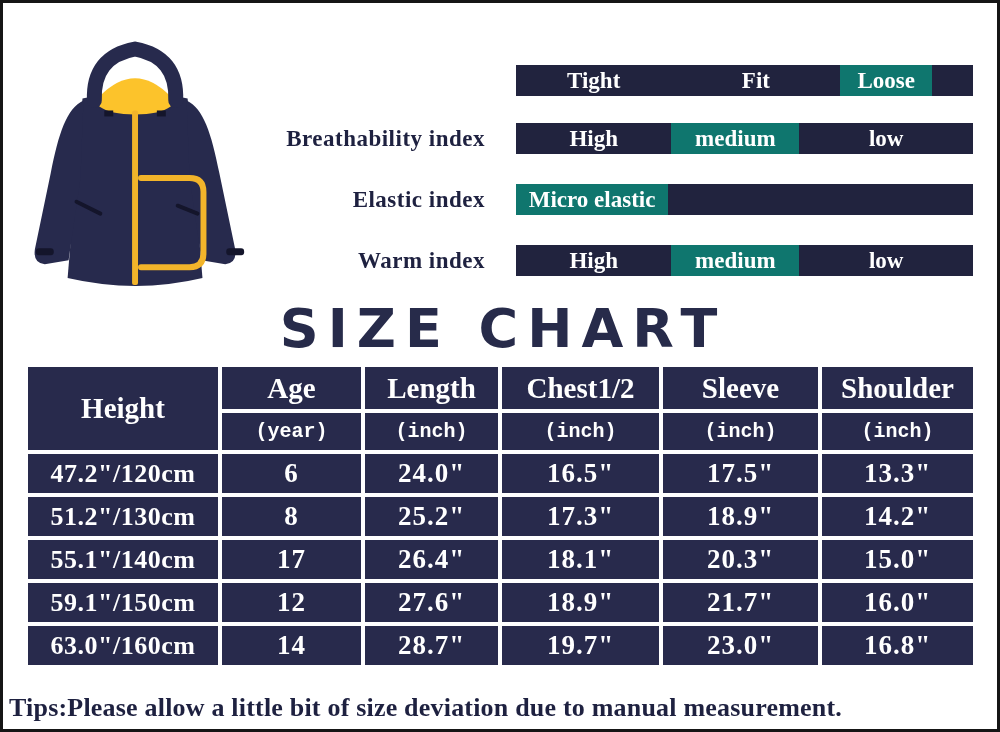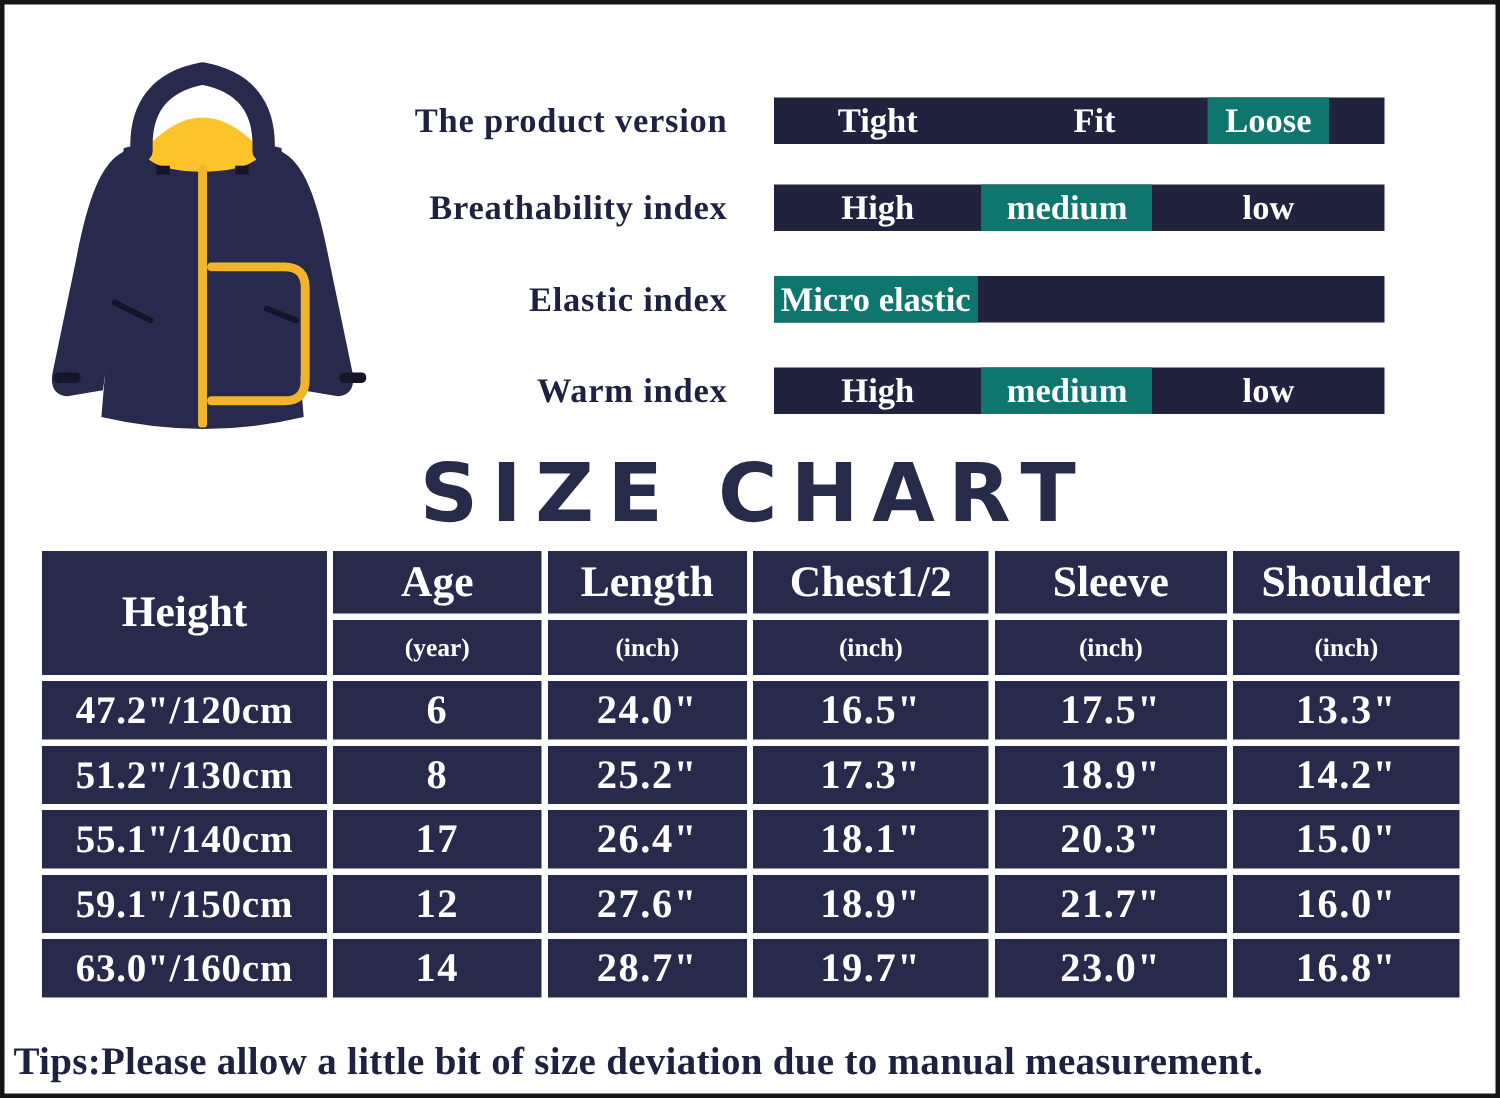--- a/index.html
+++ b/index.html
@@ -16,21 +16,21 @@
   .jacket{position:absolute;left:18px;top:36px;width:238px;height:258px;}
   
   .attr-row{position:absolute;left:0;height:31px;width:1000px;}
   .attr-label{
     position:absolute;left:130px;width:352px;height:31px;
     line-height:31px;text-align:right;
     font-weight:bold;font-size:23px;color:#1e2140;
     letter-spacing:0.5px;
   }
   .bar{
-    position:absolute;left:513px;top:0;width:407px;height:31px;
+    position:absolute;left:513px;top:0;width:457px;height:31px;
     background:#21233e;display:flex;
   }
   .seg{
     display:flex;align-items:center;justify-content:center;
     color:#ffffff;font-weight:bold;font-size:23px;
     white-space:nowrap;overflow:hidden;
   }
   .seg.hl{background:#0f766e;}
   
   .title{
@@ -45,21 +45,21 @@
     position:absolute;left:21px;top:360px;width:953px;
     border-collapse:collapse;table-layout:fixed;
   }
   .size-table th,.size-table td{
     background:#282a4c;border:4px solid #ffffff;
     color:#ffffff;text-align:center;vertical-align:middle;
     font-family:"Liberation Serif", serif;font-weight:bold;
     padding:0;overflow:hidden;white-space:nowrap;
   }
   .size-table tr.hrow1 th{height:42px;font-size:29px;}
-  .size-table tr.hrow2 th{height:37px;font-size:17px;}
+  .size-table tr.hrow2 th{height:37px;font-size:20px;font-family:Liberation Mono, monospace;}
   .size-table th.height-cell{font-size:31px;}
   .size-table tr.drow td{height:39px;font-size:27px;letter-spacing:1px;}
   .size-table tr.drow td.hcol{font-size:26px;letter-spacing:0.5px;}
   
   .tips{
     position:absolute;left:6px;top:690px;width:990px;
     font-weight:bold;font-size:26px;color:#1e2140;
     letter-spacing:0.2px;white-space:nowrap;
   }
 </style>
@@ -88,21 +88,20 @@
     <path d="M 121,140 H 170 Q 184,140 184,154 V 216 Q 184,230 170,230 H 121" fill="none" stroke="#f2b42a" stroke-width="6" stroke-linecap="round"></path>
 
     <path d="M 56,164 L 80,176" stroke="#14152b" stroke-width="4" stroke-linecap="round"></path>
     <path d="M 158,168 L 178,176" stroke="#14152b" stroke-width="4" stroke-linecap="round"></path>
 
     <rect x="15" y="211" width="18" height="7" rx="3" fill="#14152b"></rect>
     <rect x="207" y="211" width="18" height="7" rx="3" fill="#14152b"></rect>
   </svg>
 
   <div class="attr-row" style="top:62px">
-    <div class="attr-label">The product version</div>
     <div class="bar">
       <span class="seg" style="width:34%">Tight</span>
       <span class="seg" style="width:37%">Fit</span>
       <span class="seg hl" style="width:20%">Loose</span>
       <span class="seg" style="width:9%"></span>
     </div>
   </div>
 
   <div class="attr-row" style="top:120px">
     <div class="attr-label">Breathability index</div>

